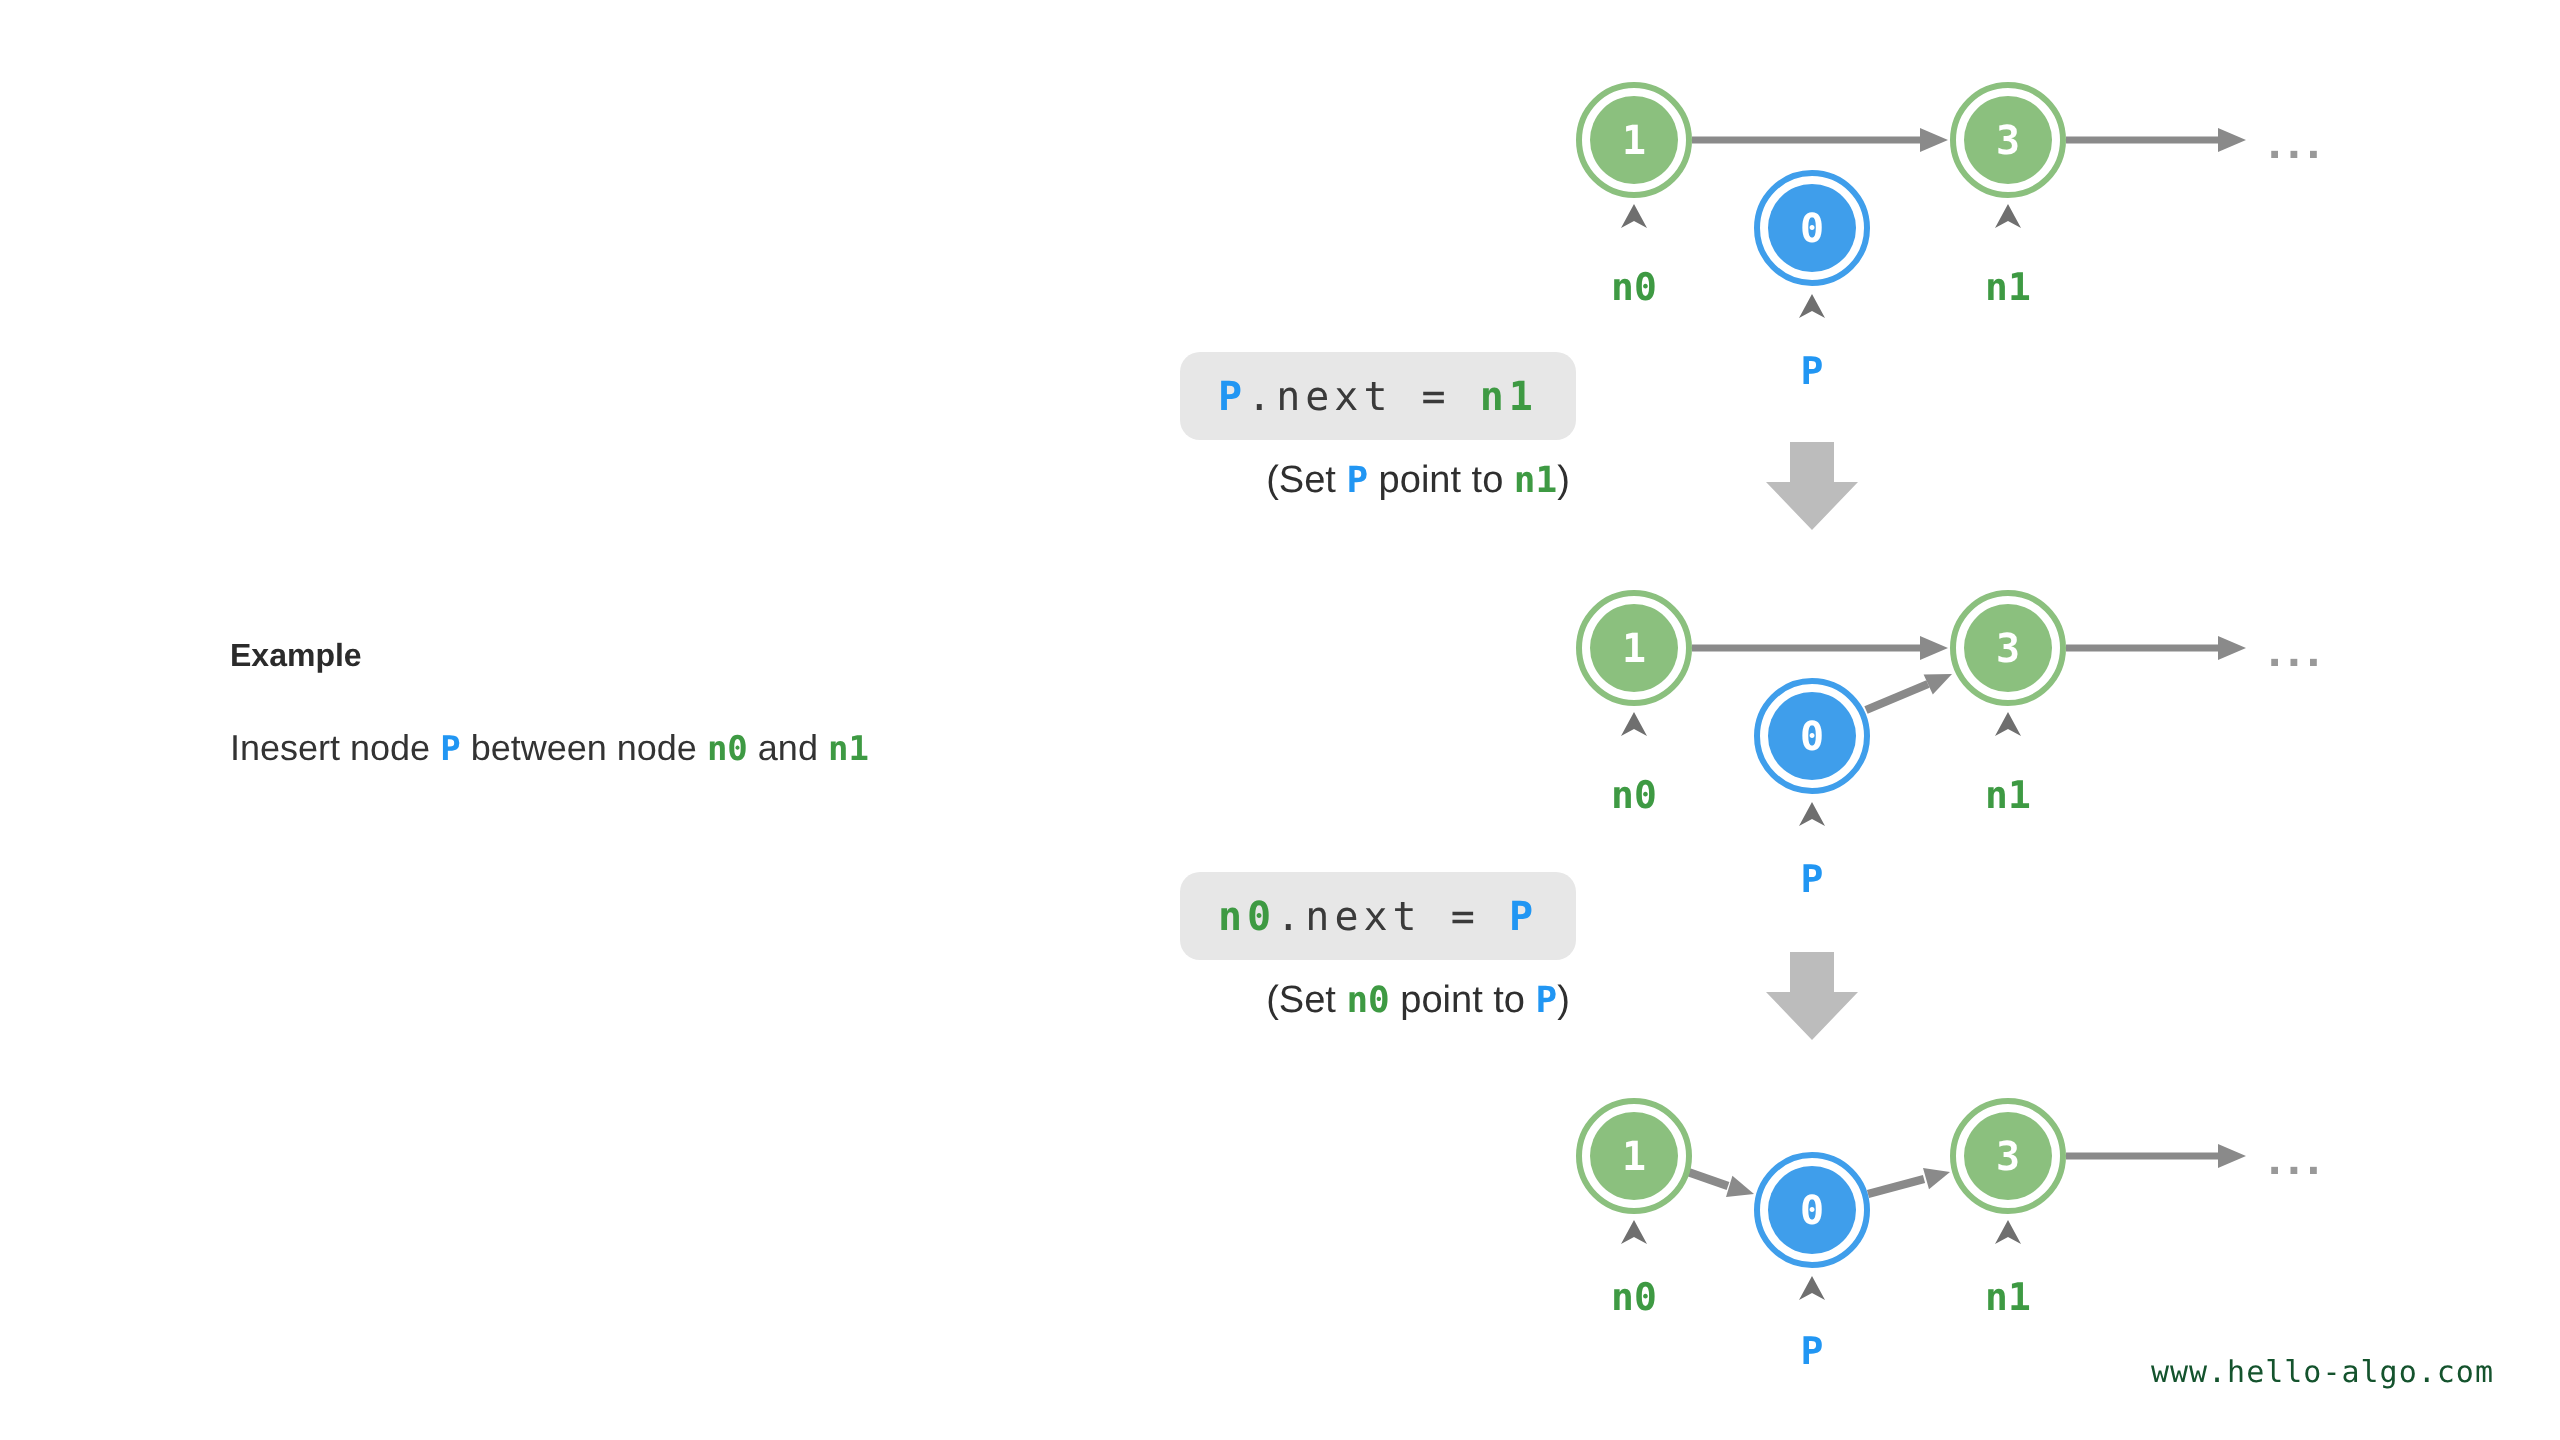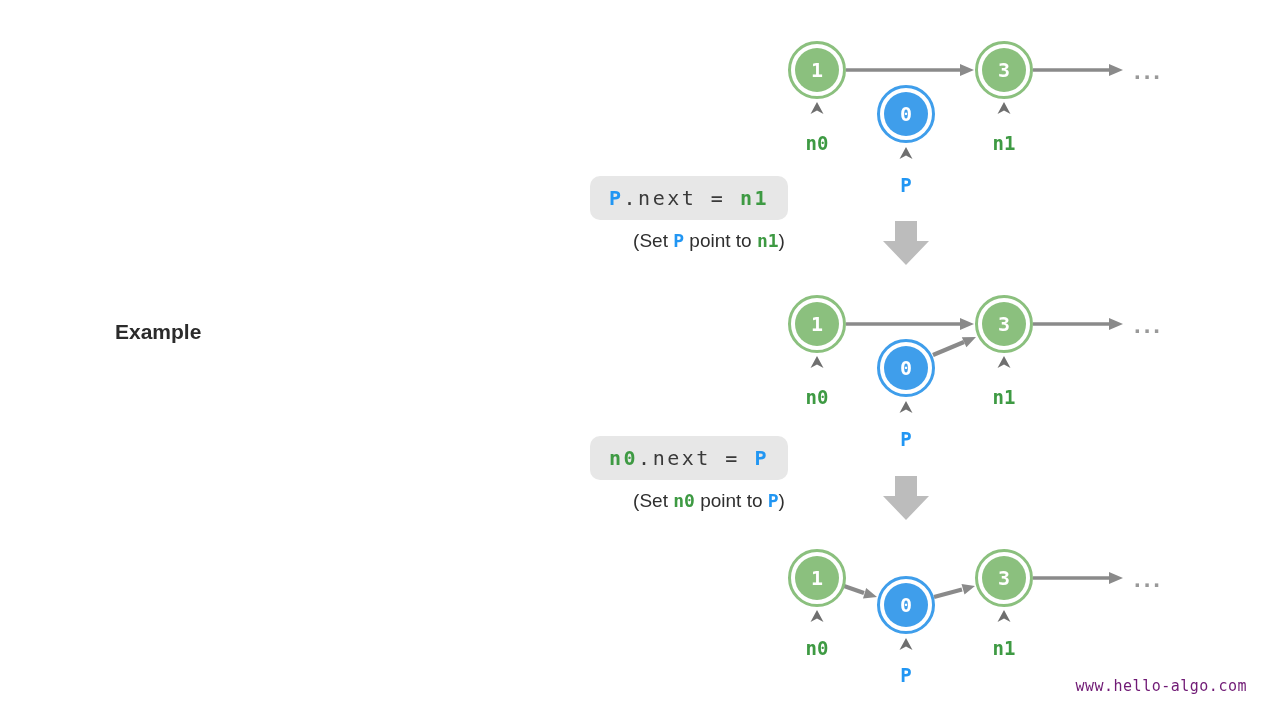--- a/index.html
+++ b/index.html
@@ -6,21 +6,21 @@
   .canvas {
     position:relative; width:1280px; height:720px; background:#ffffff;
     font-family:"Liberation Sans", sans-serif; overflow:hidden;
   }
   .mono { font-family:"DejaVu Sans Mono","Liberation Mono",monospace; }
   .blue  { color:#2196f3; }
   .green { color:#3e9a43; }
 
   
   .example-block { position:absolute; left:115px; top:320px; }
-  .example-heading { font-size:21px; font-weight:bold; color:#2b2b2b; margin:0 0 26px 0; }
+  .example-heading { font-size:16px; font-weight:bold; color:#2b2b2b; margin:0 0 26px 0; }
   .example-sentence { font-size:18px; color:#333333; margin:0; white-space:nowrap; }
   .example-sentence .ref { font-weight:bold; font-size:17px; }
 
   
   .code-box {
     position:absolute; left:590px; width:198px; height:44px;
     background:#e7e7e7; border-radius:10px;
     display:flex; align-items:center; justify-content:center;
     font-family:"DejaVu Sans Mono","Liberation Mono",monospace;
     font-size:20px; letter-spacing:2.5px; color:#3a3a3a; white-space:pre;
@@ -49,30 +49,31 @@
   .nlabel.g { fill:#3e9a43; }
   .nlabel.b { fill:#2196f3; }
   .dots { fill:#999999; font-size:24px; font-weight:bold; letter-spacing:3px;
           font-family:"Liberation Sans", sans-serif; }
   .block-arrow { position:absolute; left:878px; width:56px; height:46px; }
   .block-arrow polygon { fill:#bcbcbc; }
 
   .watermark {
     position:absolute; right:33px; top:677px;
     font-family:"DejaVu Sans Mono","Liberation Mono",monospace;
-    font-size:15px; color:#701a75; letter-spacing:0.5px;
+    font-size:15px; color:#14532d; letter-spacing:0.5px;
   }
 </style>
 </head>
 <body>
 
 <div class="canvas">
 
   <div class="example-block">
     <p class="example-heading">Example</p>
+    <p class="example-sentence"><span>Inesert node </span><span class="ref mono blue">P</span><span> between node </span><span class="ref mono green">n0</span><span> and </span><span class="ref mono green">n1</span></p>
   </div>
 
   <svg class="dsvg" style="top:20px;" viewBox="0 0 430 190">
     <line class="edge" x1="76" y1="50" x2="192" y2="50"></line>
     <polygon class="head" points="204,50 190,44 190,56"></polygon>
     <line class="edge" x1="263" y1="50" x2="341" y2="50"></line>
     <polygon class="head" points="353,50 339,44 339,56"></polygon>
     <text class="dots" x="364" y="59">...</text>
 
     <g>

